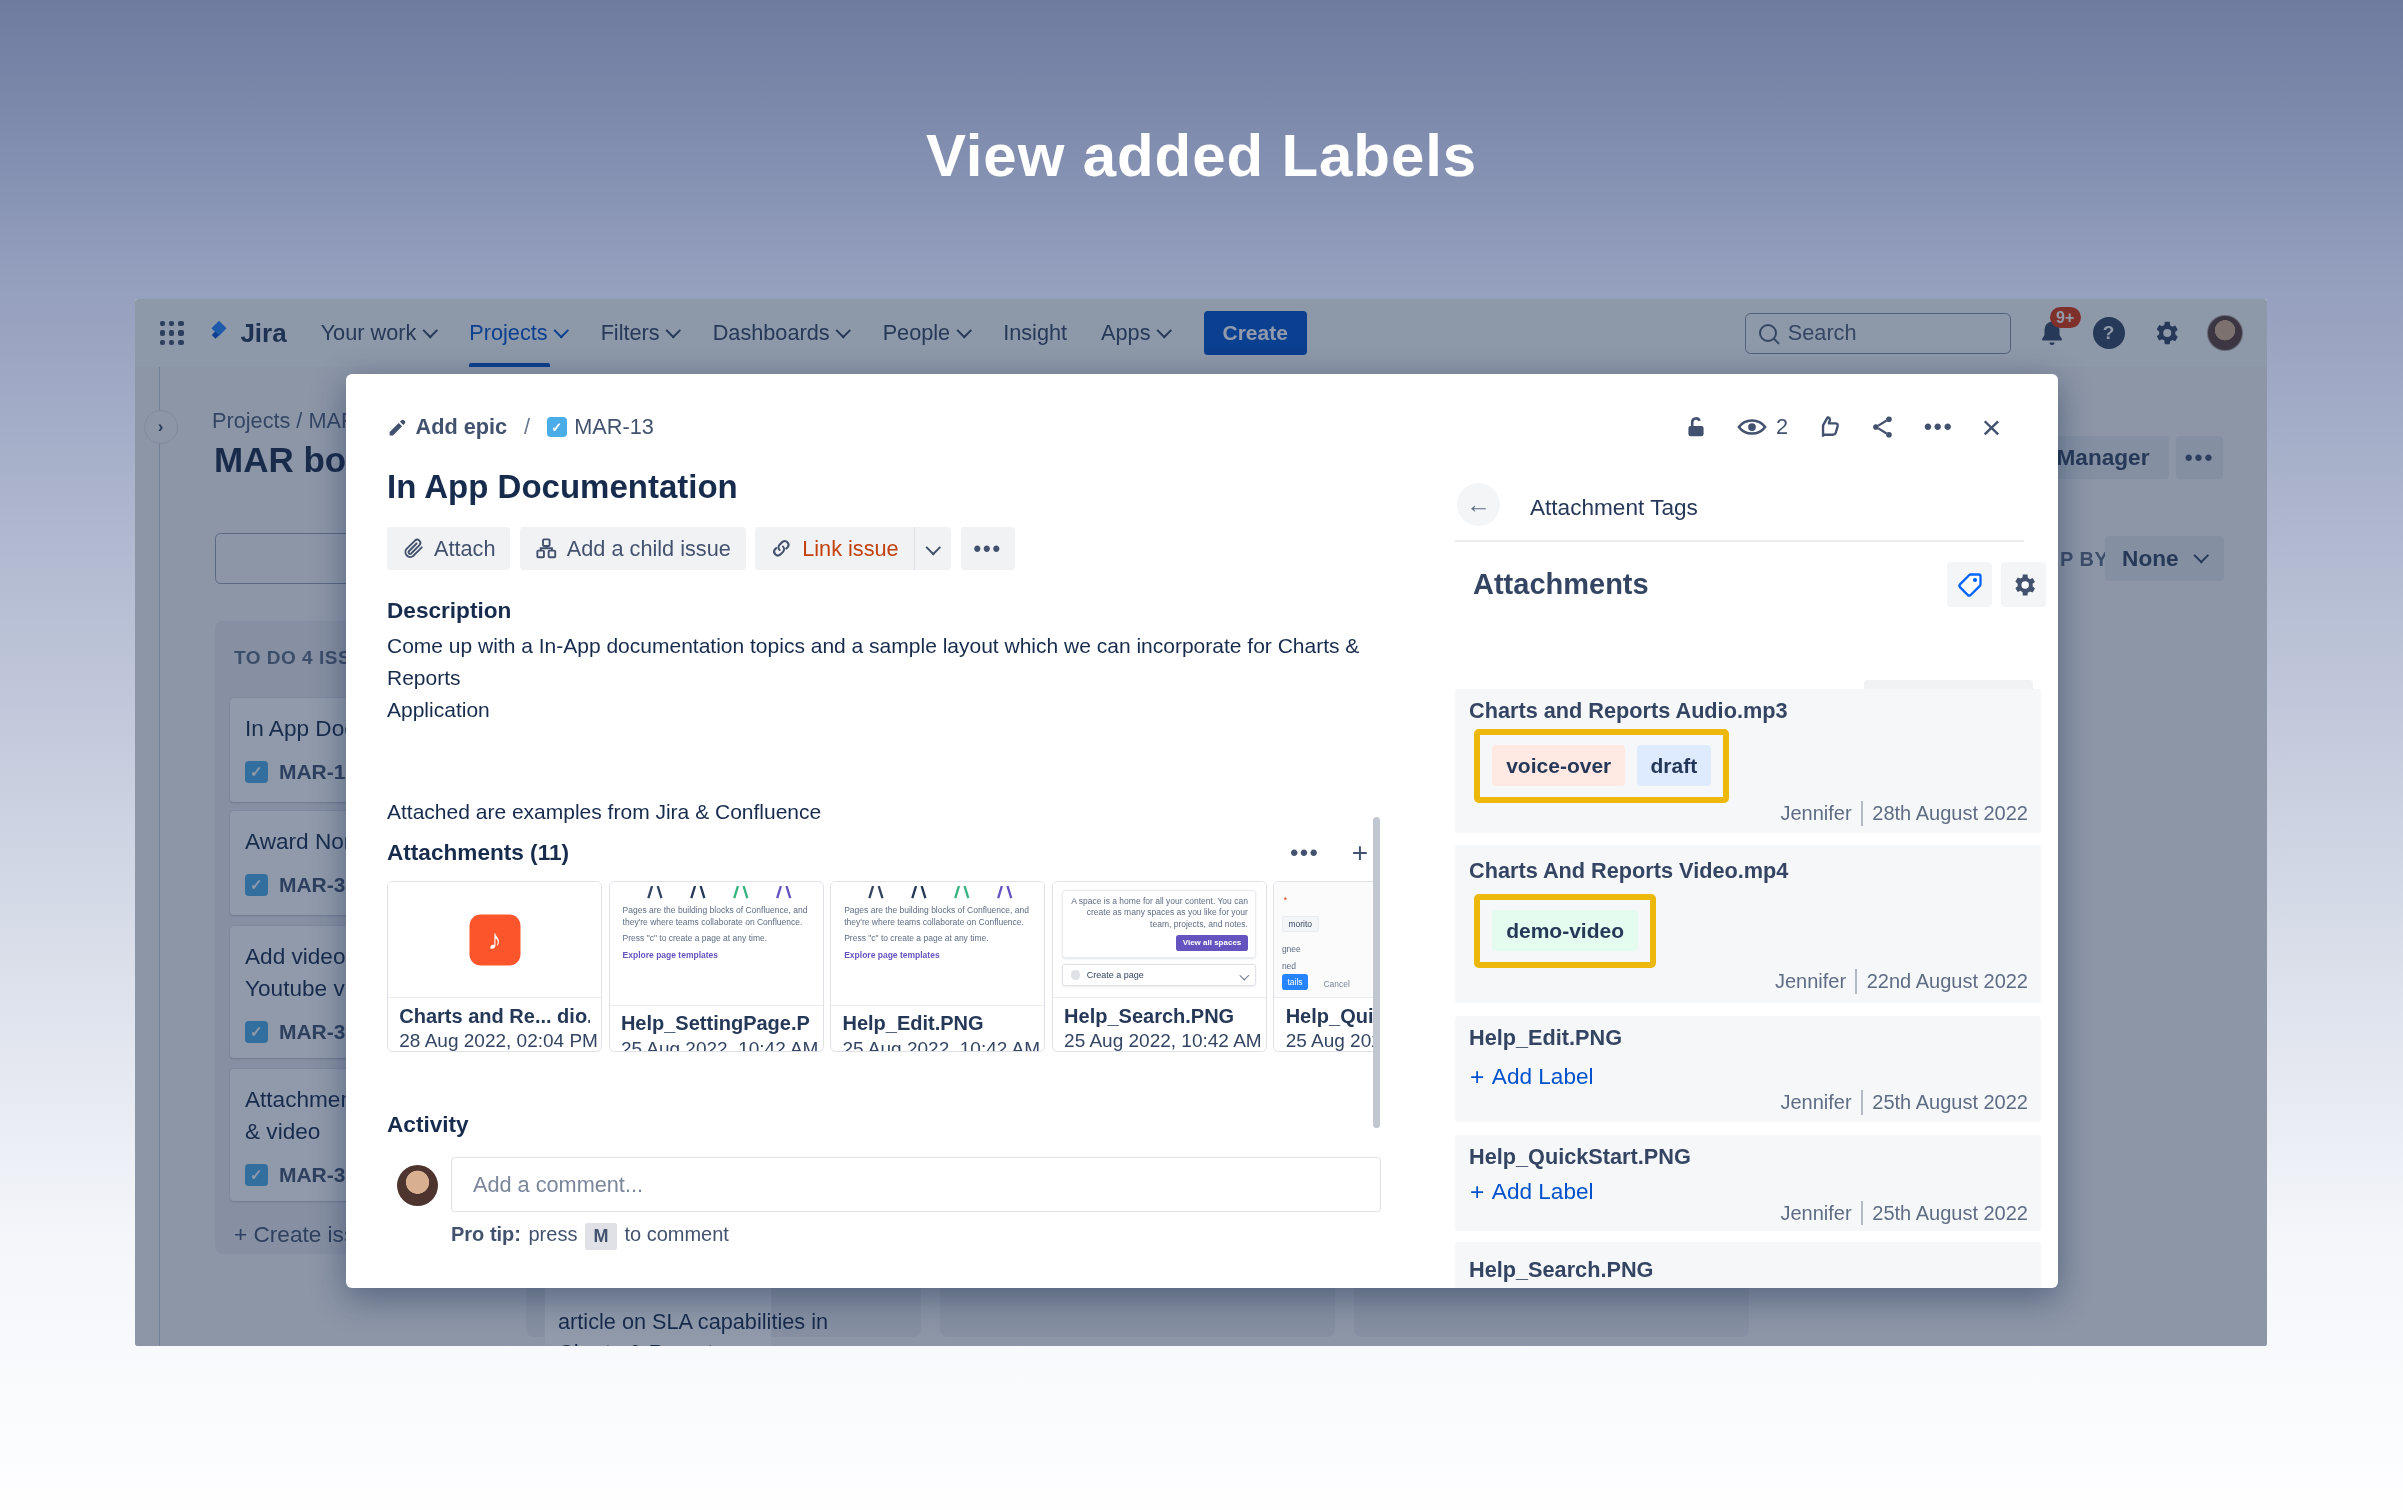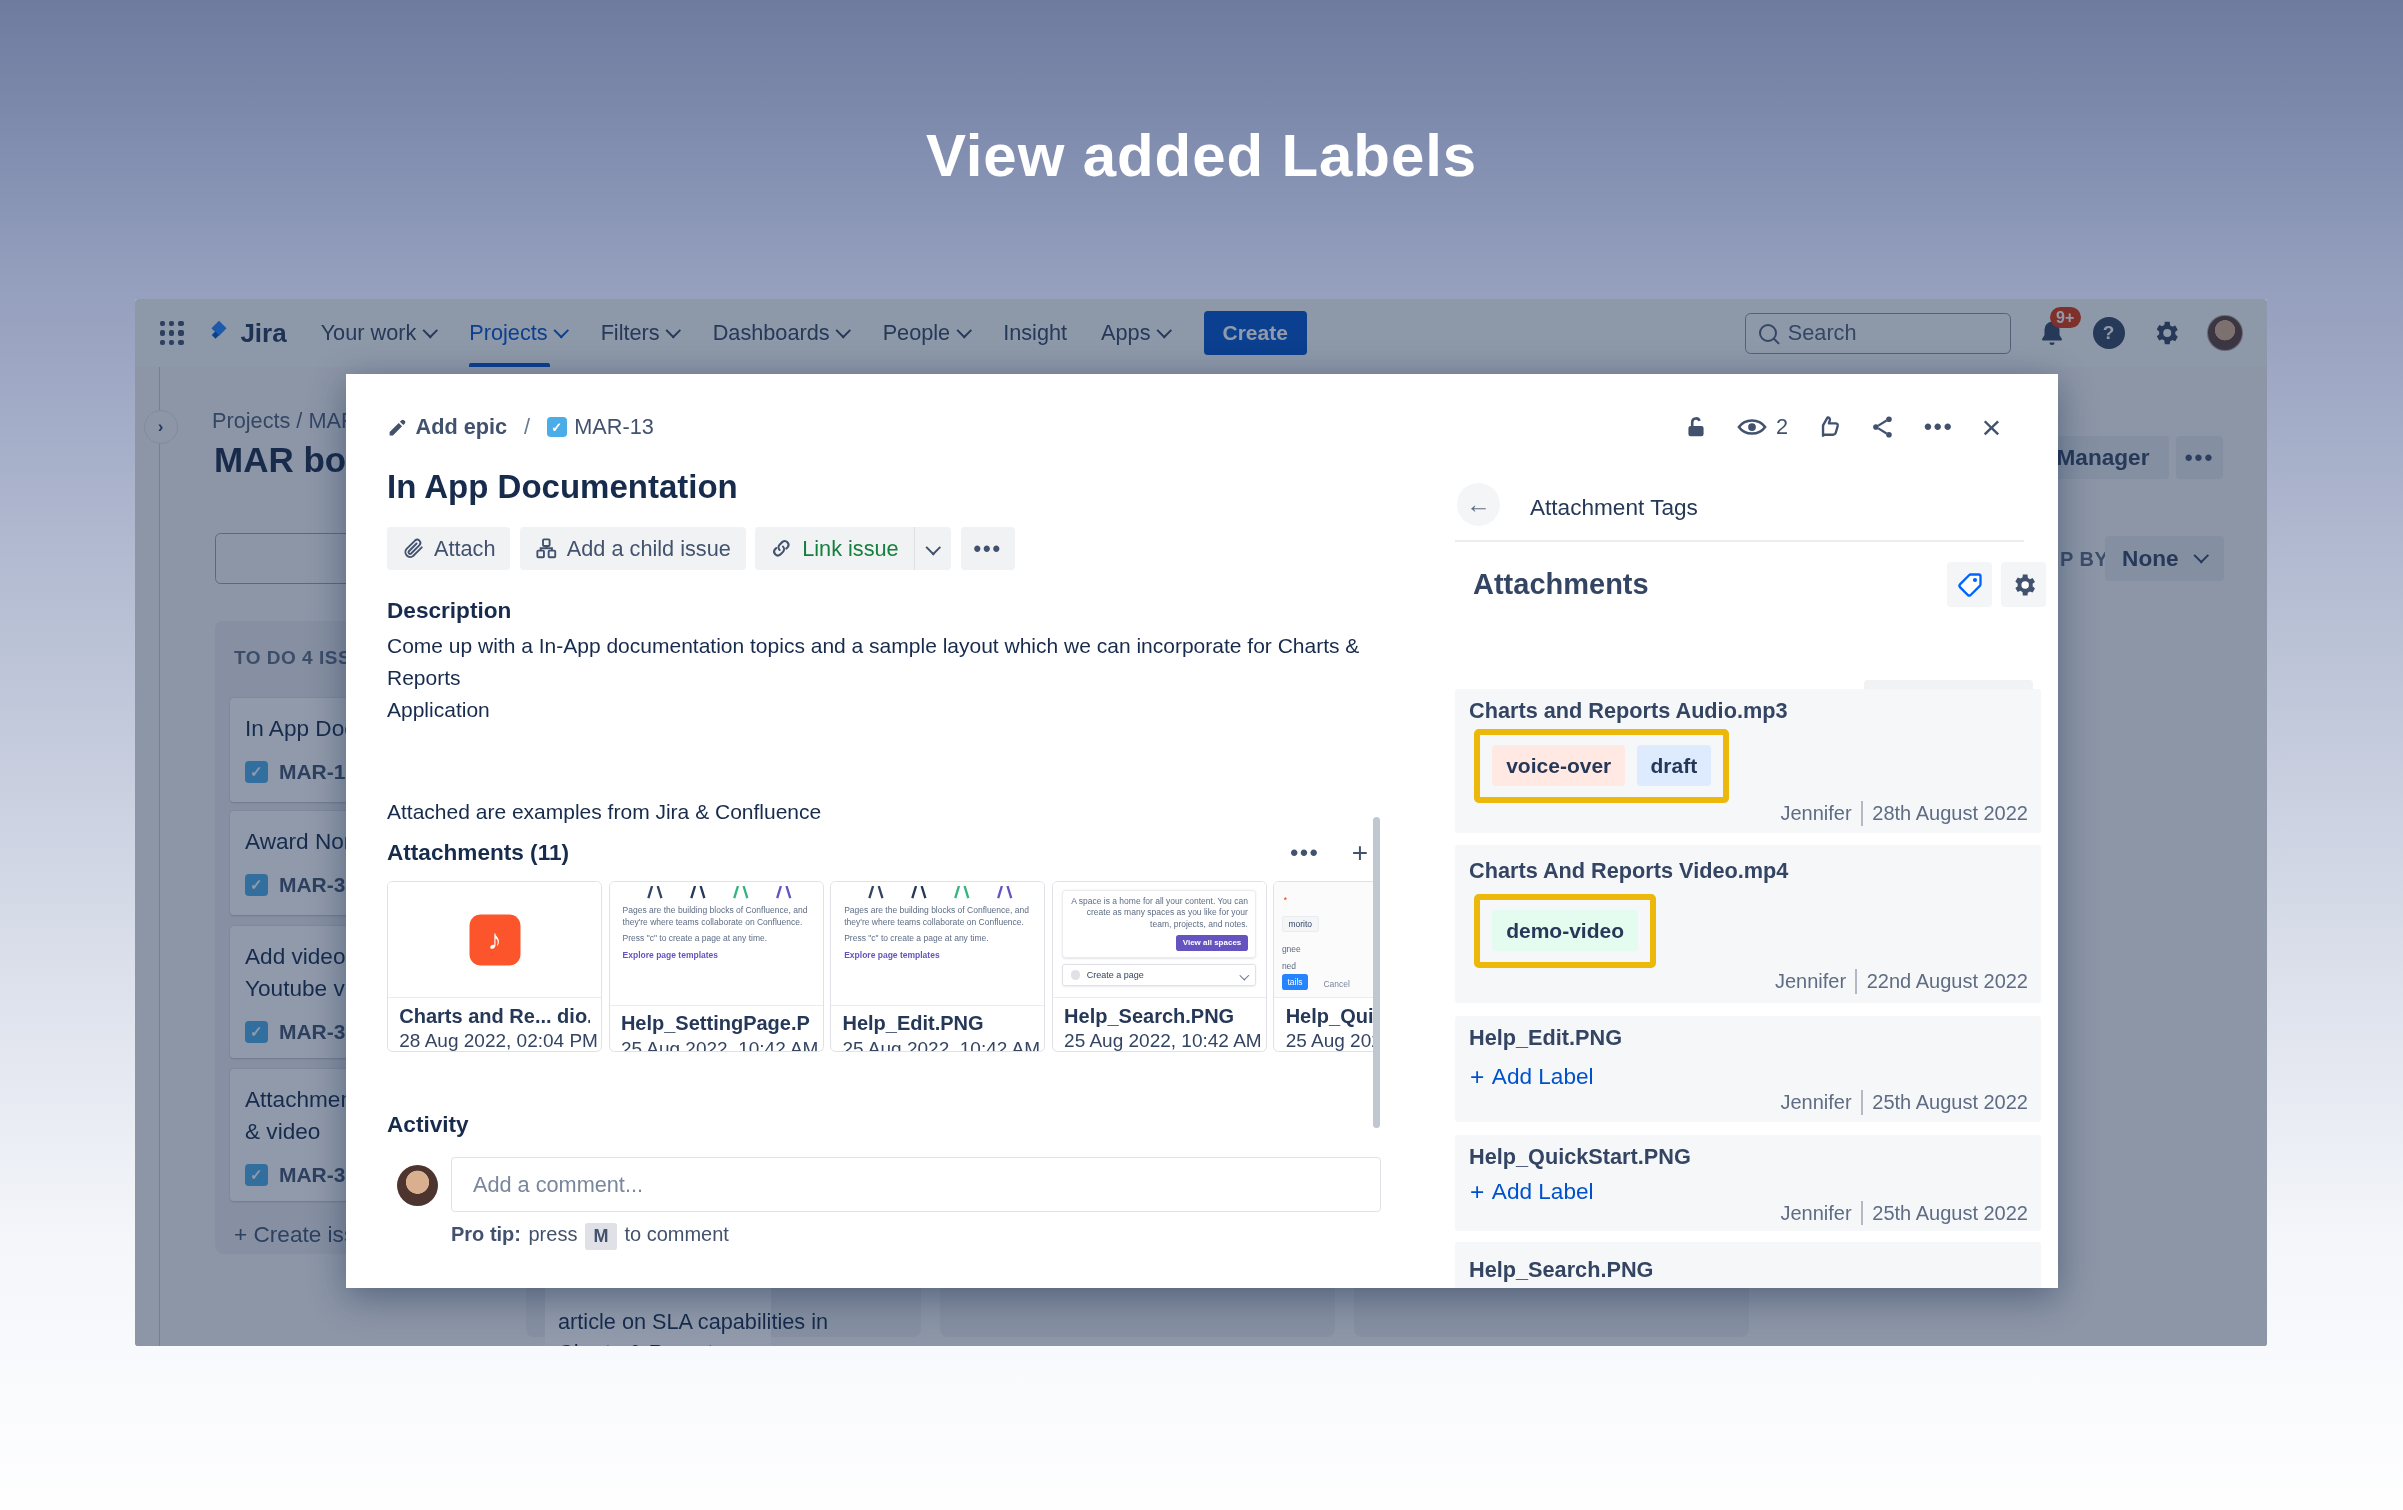--- a/index.html
+++ b/index.html
@@ -47,36 +47,36 @@
   .key-row{display:flex;align-items:center;gap:11.3px;margin-top:15px;}
   .task-ic{width:22.6px;height:22.6px;background:#4BADE8;border-radius:3.8px;color:#fff;font-size:15px;font-weight:700;display:flex;align-items:center;justify-content:center;}
   .key-txt{font-size:21px;font-weight:600;color:#44546F;}
   .create-issue{position:absolute;left:19px;font-size:22.6px;color:#44546F;white-space:nowrap;}
   .gray-btn{background:#E9EBF0;border-radius:3.8px;color:#344563;display:flex;align-items:center;justify-content:center;font-size:22.6px;font-weight:bold;}
   .grp-label{font-size:20px;font-weight:700;color:#5E6C84;letter-spacing:0.5px;}
   .mini-card{position:absolute;background:#fff;border-radius:3.8px;padding:5.6px 13px;box-sizing:border-box;}
   .mini-card .l{font-size:21.7px;color:#172B4D;line-height:31px;white-space:nowrap;}
 
   
-  .modal{position:absolute;left:346px;top:374px;width:1712px;height:914px;background:#fff;border-radius:0;
+  .modal{position:absolute;left:346px;top:374px;width:1712px;height:914px;background:#fff;border-radius:6px;
     box-shadow:0 9.4px 34px rgba(9,30,66,.42);z-index:10;overflow:hidden;}
   .m-crumb{position:absolute;left:41px;top:40px;display:flex;align-items:center;gap:13px;font-size:21.7px;color:#42526E;}
   .m-crumb .ep{display:flex;align-items:center;gap:7.5px;font-weight:600;cursor:pointer;}
   .m-crumb .sep{color:#6B778C;padding:0 3.8px;}
   .m-crumb .key{display:flex;align-items:center;gap:7.5px;cursor:pointer;}
   .m-crumb .task-ic{width:20px;height:20px;font-size:13px;}
   .m-actions{position:absolute;left:1337px;top:38px;display:flex;align-items:center;gap:28px;color:#42526E;}
   .m-actions .cnt{font-size:21.7px;color:#42526E;margin-left:-19px;}
   .x-ic{font-size:34px;line-height:28px;color:#42526E;font-weight:400;cursor:pointer;}
   .dots{font-size:22.6px;font-weight:700;color:#42526E;letter-spacing:1.9px;cursor:pointer;}
   .m-title{position:absolute;left:41px;top:94px;font-size:33px;font-weight:700;color:#172B4D;}
   .toolbar{position:absolute;left:41px;top:153px;display:flex;gap:9.4px;}
   .tb-btn{display:flex;align-items:center;gap:9.4px;background:#F1F2F4;border-radius:3.8px;height:43px;padding:0 15px;font-size:21.7px;color:#42526E;cursor:pointer;}
   .tb-split{display:flex;align-items:center;background:#F1F2F4;border-radius:3.8px;height:43px;cursor:pointer;}
-  .tb-split .seg1{display:flex;align-items:center;gap:9.4px;padding:0 15px;font-size:21.7px;color:#15803d;height:100%;}
+  .tb-split .seg1{display:flex;align-items:center;gap:9.4px;padding:0 15px;font-size:21.7px;color:#c2410c;height:100%;}
   .tb-split .seg2{border-left:1.9px solid #DCDFE4;height:100%;display:flex;align-items:center;padding:0 13px;color:#42526E;}
   .sec-h{font-size:22.6px;font-weight:700;color:#172B4D;}
   .desc-h{position:absolute;left:41px;top:224px;}
   .para{position:absolute;left:41px;font-size:21px;color:#172B4D;line-height:32px;width:994px;}
   .blue-link{color:#0052CC;cursor:pointer;}
   .attach-head{position:absolute;left:41px;top:463px;width:981px;display:flex;align-items:center;}
   .attach-head .sp{flex:1;}
   .plus-ic{font-size:28px;color:#42526E;font-weight:400;cursor:pointer;margin-left:32px;}
   .strip{position:absolute;left:41px;top:507px;width:991px;height:173px;overflow:hidden;display:flex;gap:6.6px;}
   .thumb{width:215px;min-width:215px;height:171px;border:0.9px solid #DFE1E6;border-radius:5.6px;background:#fff;box-sizing:border-box;overflow:hidden;cursor:pointer;}

